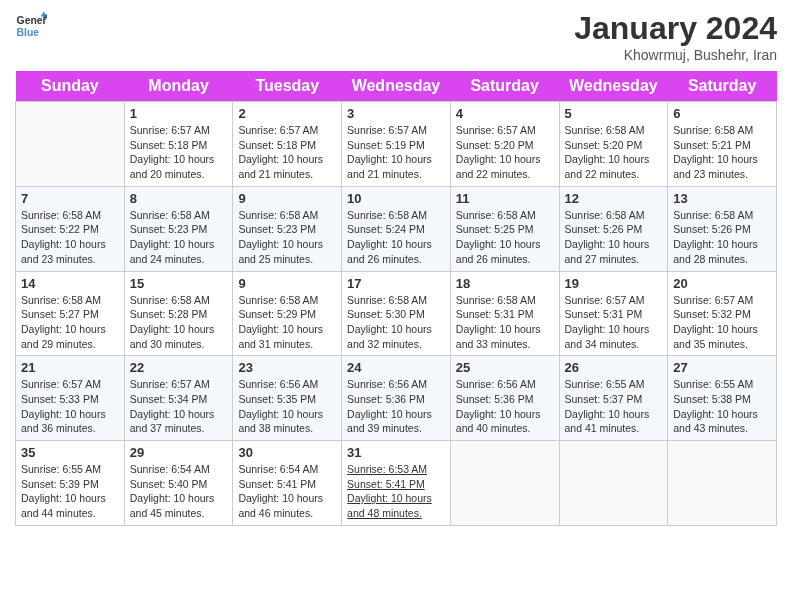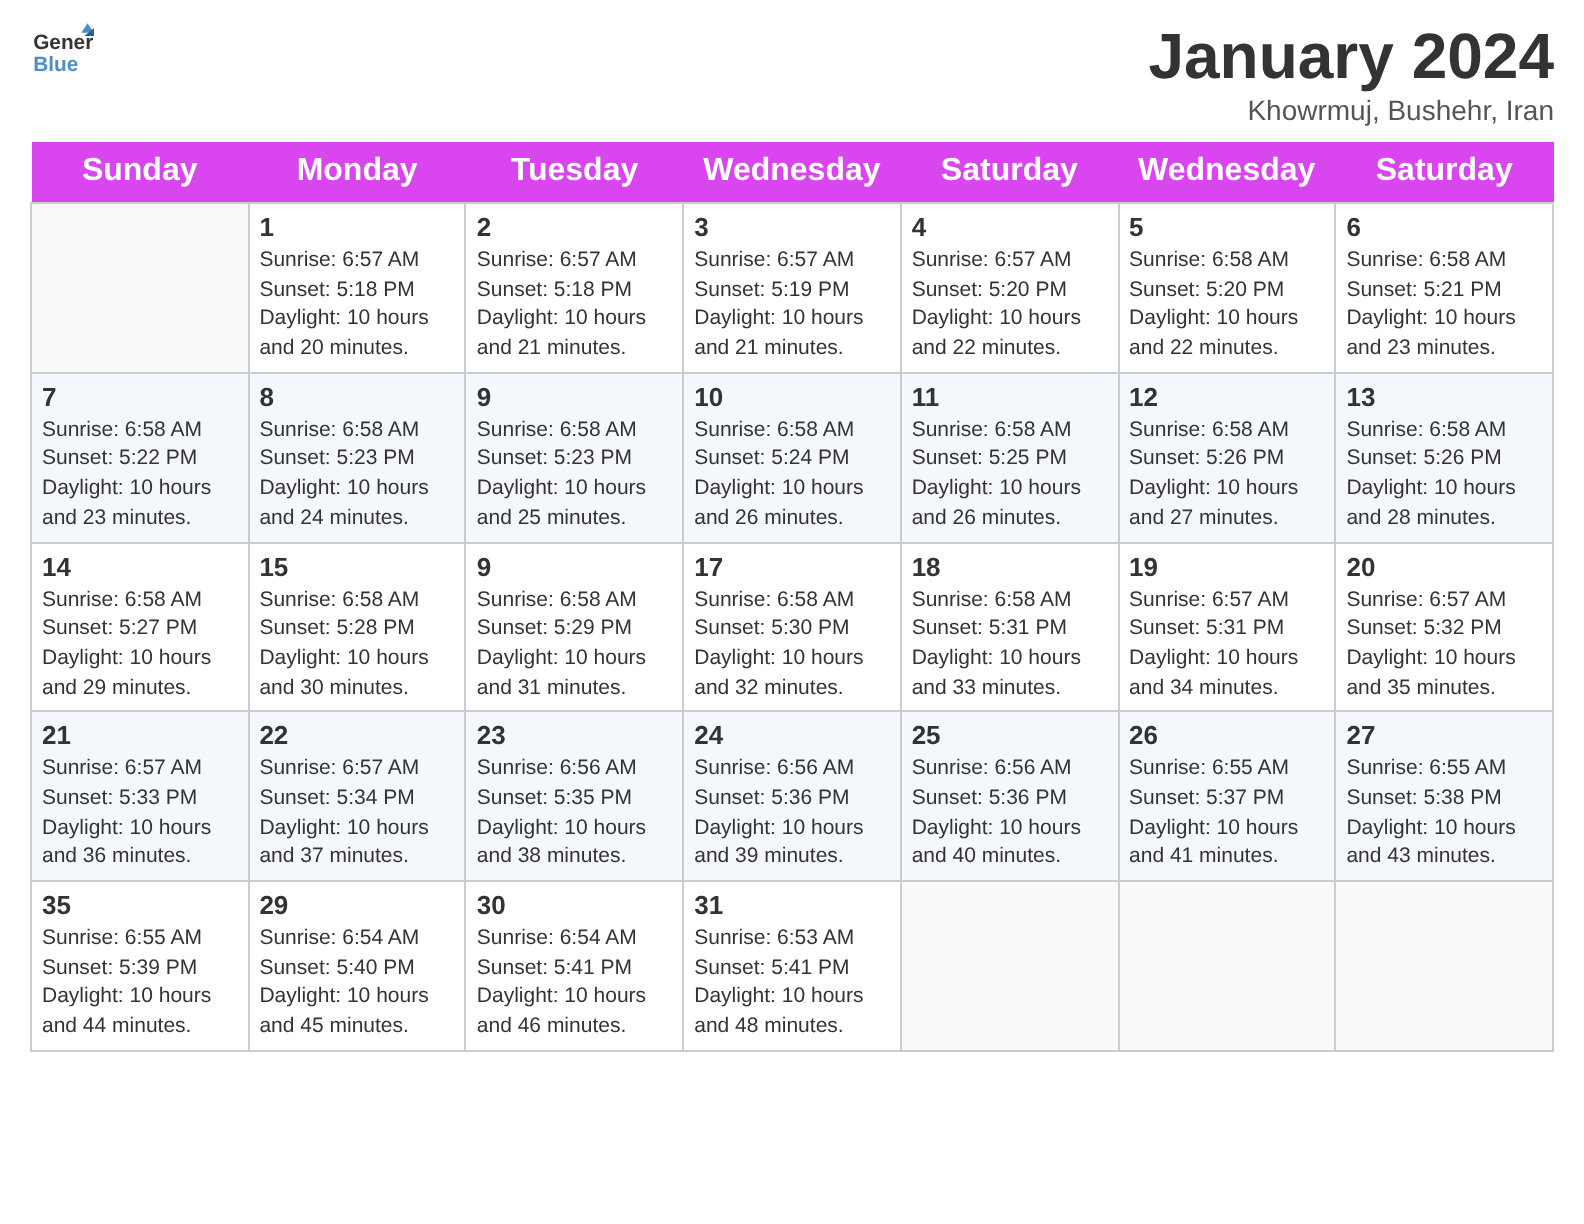--- a/index.html
+++ b/index.html
@@ -324,21 +324,21 @@
         </td>
         <td>
           <div class="day-number">30</div>
           <div class="day-info" style="white-space: pre-line;">Sunrise: 6:54 AM
 Sunset: 5:41 PM
 Daylight: 10 hours
 and 46 minutes.</div>
         </td>
         <td>
           <div class="day-number">31</div>
-          <div class="day-info" style="white-space: pre-line;">Sunrise: 6:53 AM
+          <div class="day-info" style="white-space: pre-line; text-decoration: underline;">Sunrise: 6:53 AM
 Sunset: 5:41 PM
 Daylight: 10 hours
 and 48 minutes.</div>
         </td>
         <td class="empty"></td>
         <td class="empty"></td>
         <td class="empty"></td>
       </tr>
     </tbody>
 </table>

